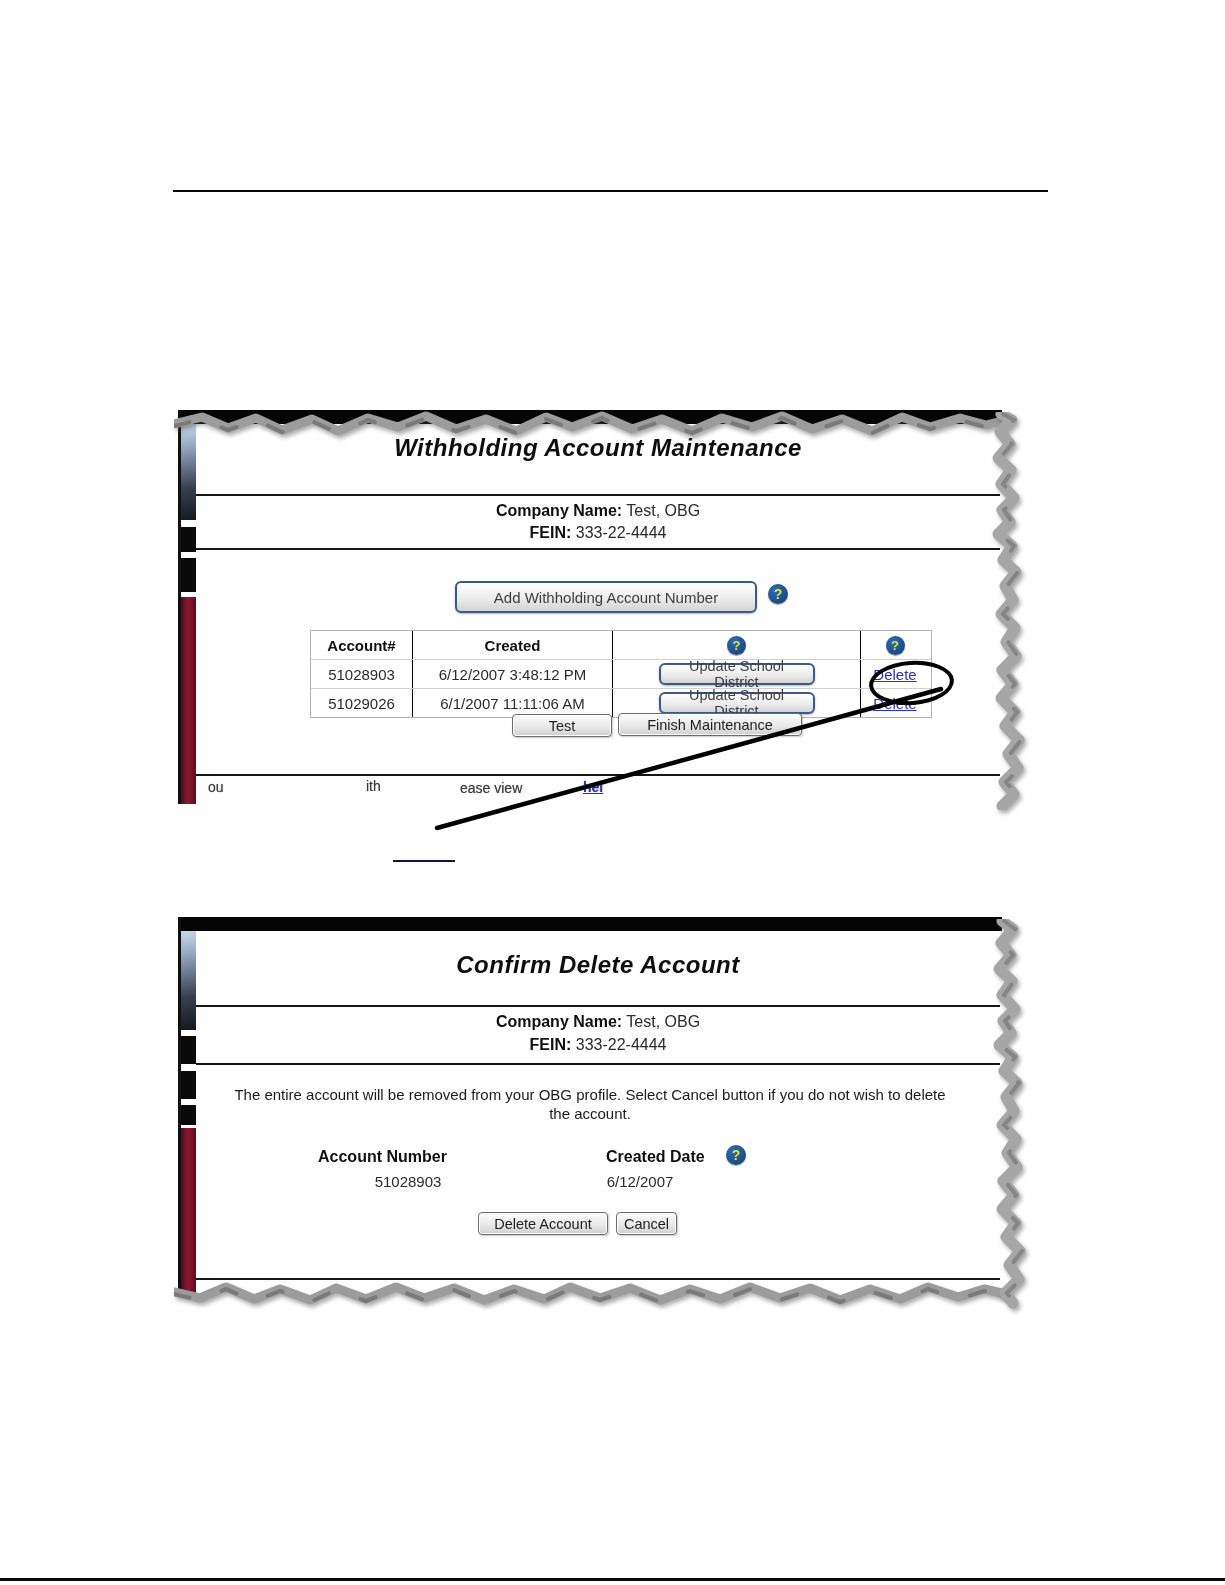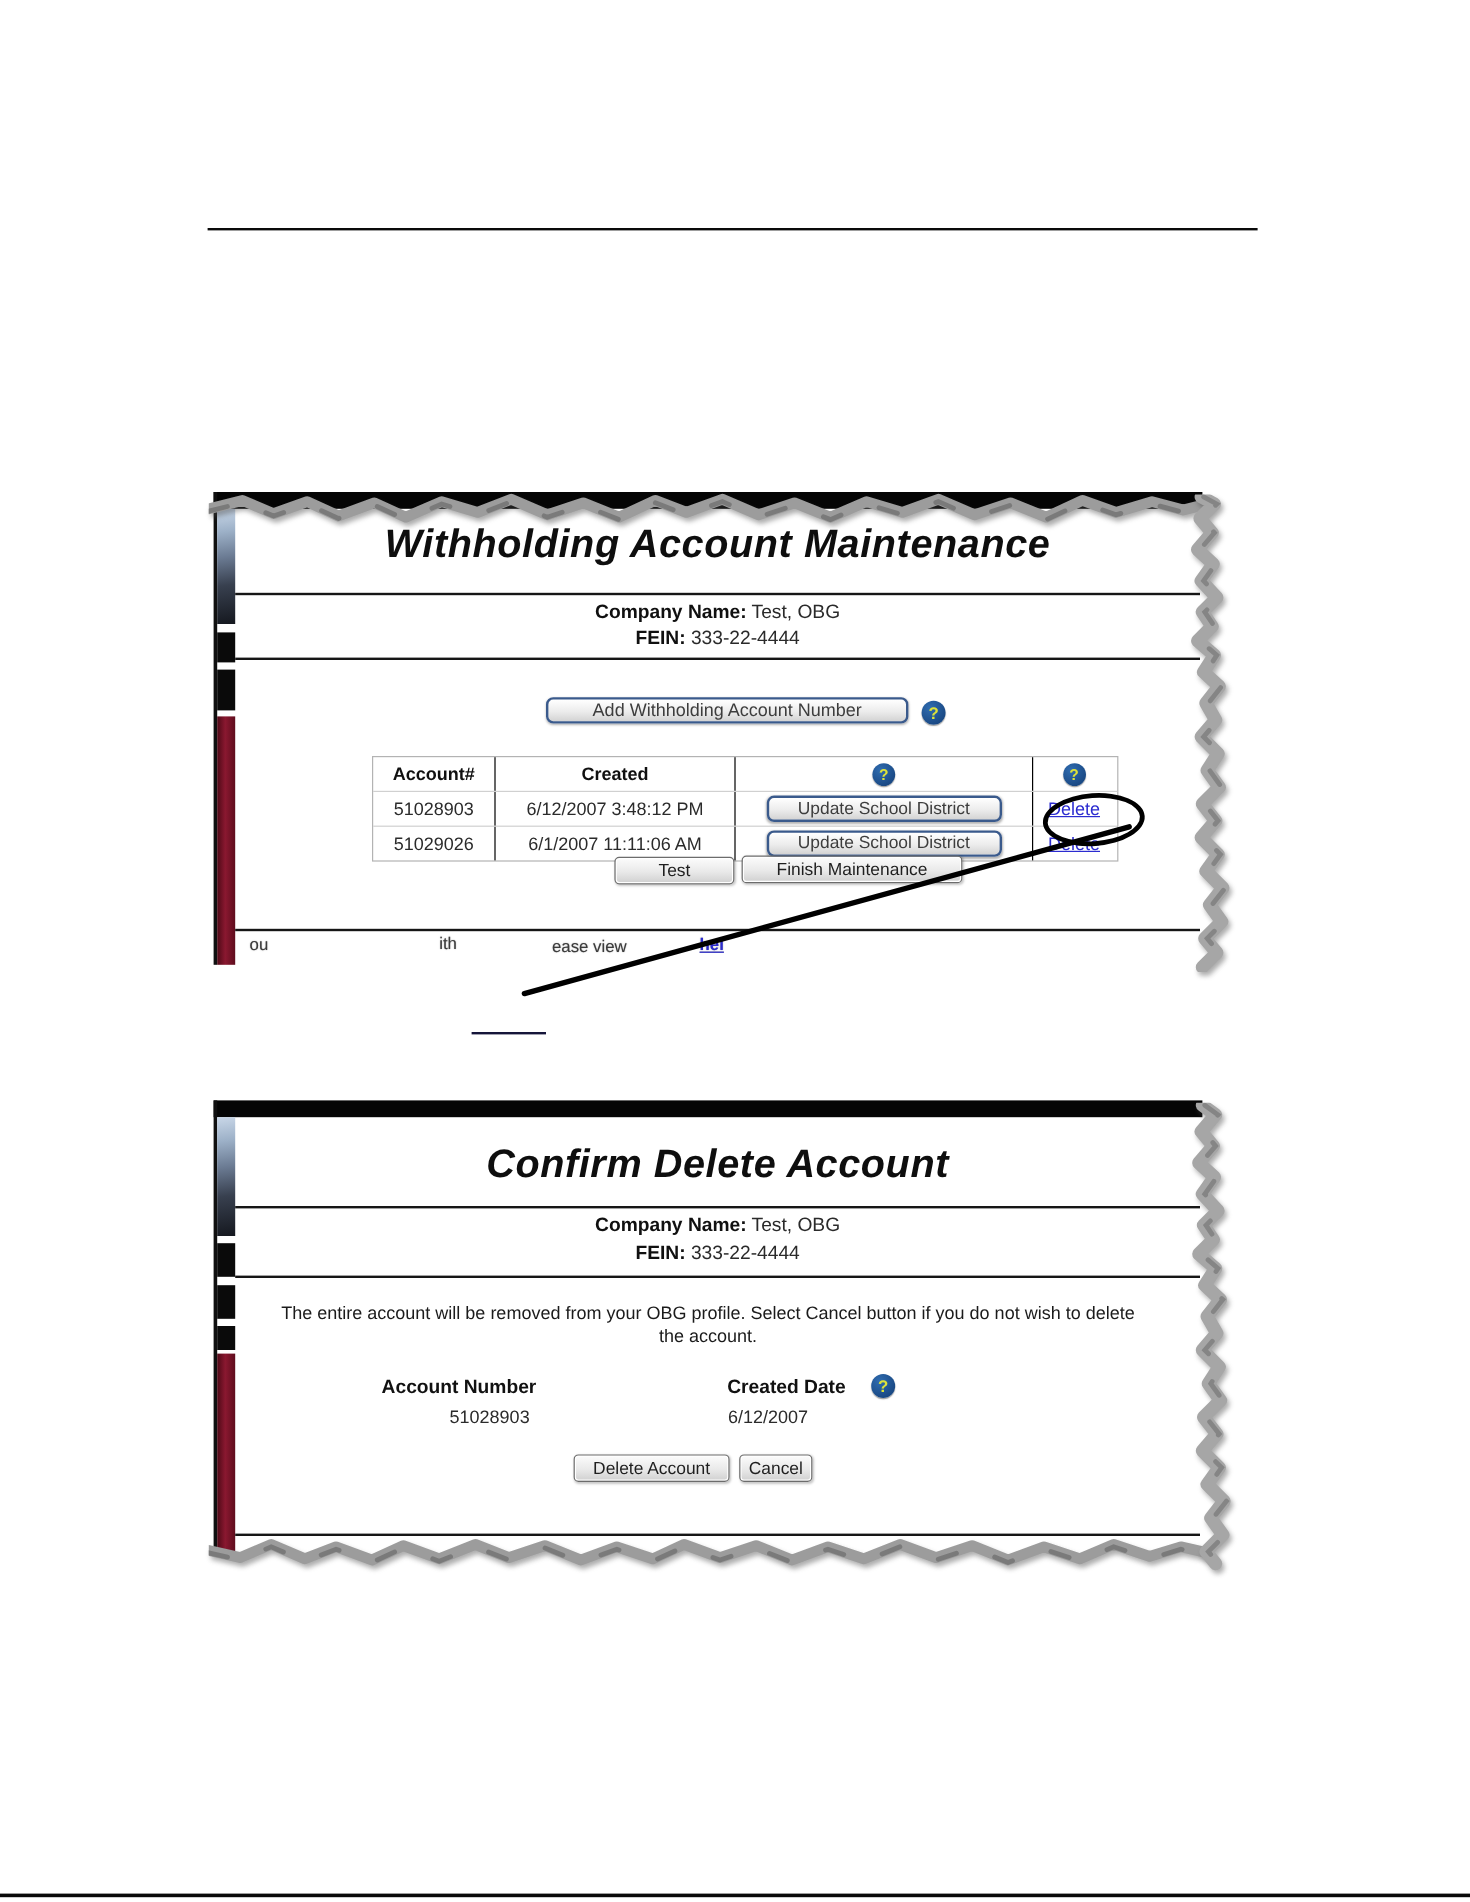--- a/index.html
+++ b/index.html
@@ -15,21 +15,21 @@
 
   .bar{position:absolute;left:0;top:0;width:824px;height:14px;background:#050505;}
   .edge-left{position:absolute;left:0;top:0;width:3px;background:#101010;}
   .strip{position:absolute;left:3px;width:15px;}
   .photo{background:linear-gradient(172deg,#c9d7e8 0%,#9db1c8 20%,#6b7b93 42%,#38404f 66%,#15181f 100%);}
   .blk{background:#0a0a0a;}
   .maroon{background:linear-gradient(90deg,#4f0a17,#8a1830 45%,#5f0d1d);}
 
   .rule{position:absolute;left:18px;width:804px;height:2px;background:#161616;}
   .title{position:absolute;left:18px;width:804px;margin:0;text-align:center;
-         font-style:italic;font-weight:bold;font-size:33px;color:#0e0e0e;letter-spacing:.5px;}
+         font-style:italic;font-weight:bold;font-size:24px;color:#0e0e0e;letter-spacing:.5px;}
   .meta{position:absolute;left:18px;width:804px;text-align:center;font-size:16px;color:#2a2a2a;}
   .meta b{color:#101010;}
 
   .btn-web{position:absolute;box-sizing:border-box;display:flex;align-items:center;justify-content:center;
            background:linear-gradient(#ffffff,#ececec 55%,#d3d3d3);border:2px solid #3a5a8c;border-radius:6px;
            color:#3d3d3d;font-size:15px;font-family:inherit;cursor:pointer;box-shadow:0 1px 2px rgba(0,0,0,.3);}
   .btn-sys{position:absolute;box-sizing:border-box;display:flex;align-items:center;justify-content:center;
            background:linear-gradient(#fcfcfc,#e9e9e9 55%,#d0d0d0);border:1px solid #6c6c6c;border-radius:4px;
            box-shadow:inset 0 0 0 1px #fff,1px 1px 2px rgba(0,0,0,.22);
            color:#1f1f1f;font-size:14.5px;font-family:inherit;cursor:pointer;}
@@ -40,21 +40,21 @@
          box-shadow:0 1px 1px rgba(0,0,0,.4);cursor:pointer;}
   .qicon.small{width:19px;height:19px;font-size:13px;}
 
   .tbl{position:absolute;left:132px;top:220px;width:620px;border:1px solid #b3b3b3;background:#fff;
        font-size:15px;color:#2b2b2b;}
   .tr{display:grid;grid-template-columns:102px 200px 248px 68px;border-bottom:1px solid #d0d0d0;}
   .tr:last-child{border-bottom:none;}
   .td{display:flex;align-items:center;justify-content:center;border-right:1px solid #000000;height:28px;overflow:visible;}
   .td:last-child{border-right:none;}
   .tr.hd .td{font-weight:bold;color:#101010;}
-  .btn-cell{position:relative;width:196px;height:22px;font-size:14.5px;}
+  .btn-cell{position:relative;width:156px;height:22px;font-size:14.5px;}
   .link{color:#2b2bd0;text-decoration:underline;cursor:pointer;font-size:15px;}
 
   .msg{position:absolute;left:40px;width:744px;text-align:center;font-size:15px;color:#1b1b1b;line-height:19px;}
   .lbl{position:absolute;font-weight:bold;font-size:16px;color:#111;text-align:left;}
   .val{position:absolute;font-size:15px;color:#2b2b2b;text-align:center;}
 
   .torn-bottom{position:absolute;left:-4px;width:834px;height:38px;}
   .torn-right{position:absolute;left:814px;top:2px;width:48px;height:398px;}
   .torn{filter:drop-shadow(2px 3px 2px rgba(70,70,70,.45));}
   .frag{position:absolute;font-size:14px;color:#3c3c3c;z-index:5;text-shadow:0 0 1px rgba(60,60,60,.6);}
@@ -86,21 +86,21 @@
     <div class="meta" style="top:92px">
       <b>Company Name:</b>
       <span>Test, OBG</span>
     </div>
     <div class="meta" style="top:114px">
       <b>FEIN:</b>
       <span>333-22-4444</span>
     </div>
     <div class="rule" style="top:138px"></div>
 
-    <button class="btn-web" style="left:277px;top:171px;width:302px;height:22px">Add Withholding Account Number</button>
+    <button class="btn-web" style="left:277px;top:171px;width:302px;height:32px">Add Withholding Account Number</button>
     <span class="qicon" style="left:590px;top:174px">
         <span>?</span>
       </span>
 
     <div class="tbl">
       <div class="tr hd">
         <div class="td">Account#</div>
         <div class="td">Created</div>
         <div class="td">
           <span class="qicon small" style="position:relative">

